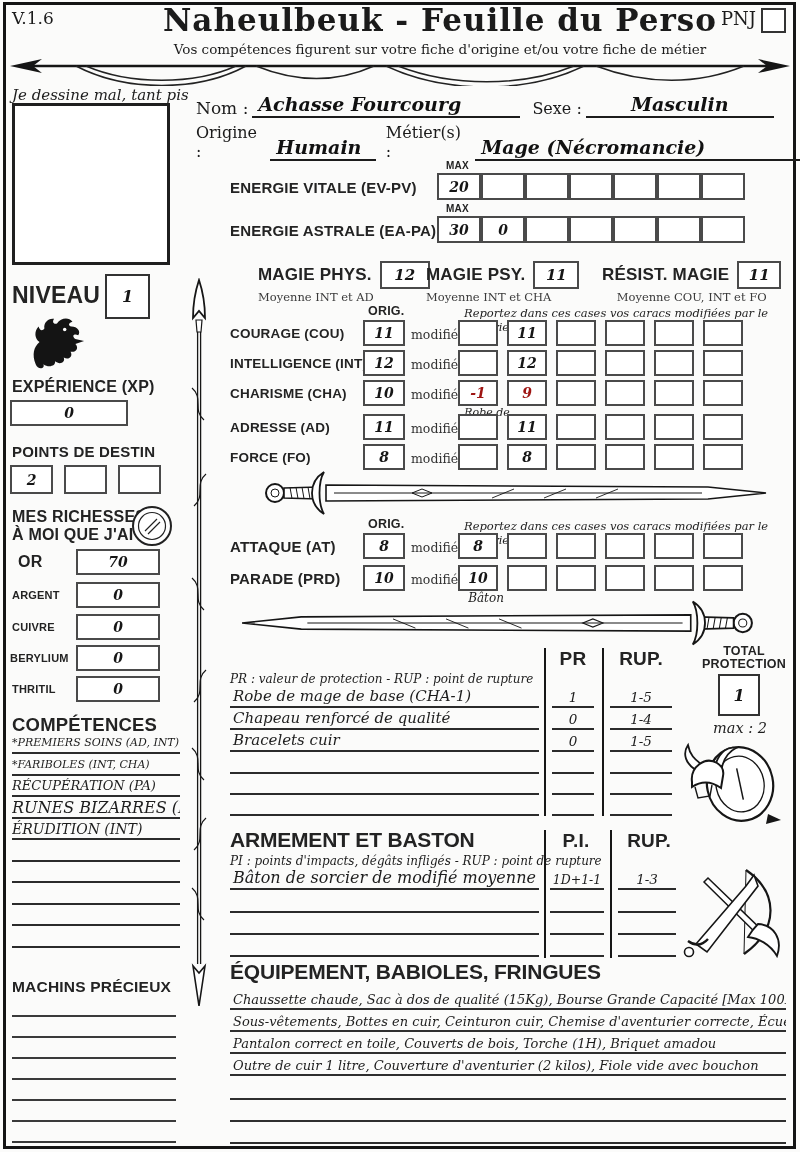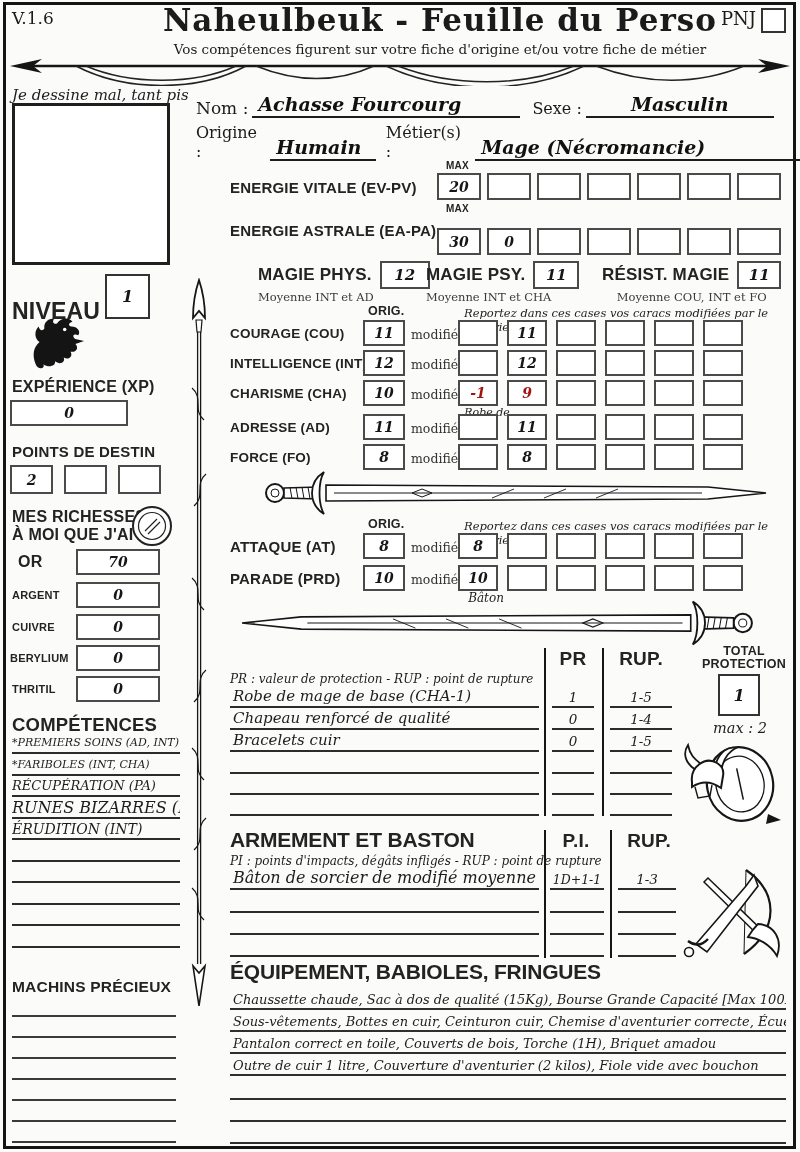--- a/index.html
+++ b/index.html
@@ -11,21 +11,21 @@
   .hv{font-family:"DejaVu Serif",serif;font-style:italic;font-size:14px;color:#161616;font-weight:600;}
   .hand{font-family:"DejaVu Serif",serif;font-style:italic;color:#1d1d1d;}
   .handb{font-family:"DejaVu Serif",serif;font-style:italic;font-weight:700;color:#111;}
   .red{color:#9e1412;}
   .gray{color:#3a3a3a;}
   .box,.obox,.cell,.ebox{border:2px solid #4a4a4a;background:#fff;display:flex;align-items:center;justify-content:center;box-sizing:border-box;}
   .obox{width:42px;height:26px;}
   .cell{width:40px;height:26px;}
   .ebox{width:44px;height:27px;}
   .cells{position:absolute;display:flex;gap:9px;}
-  .ecells{position:absolute;display:flex;gap:6px;}
+  .ecells{position:absolute;display:flex;}
   .uline{border-bottom:2px solid #1c1c1c;display:inline-block;box-sizing:border-box;padding:0 6px 1px 6px;}
   .mod{font-size:12.5px;color:#333;}
   .note{font-size:11.5px;}
   .vline{position:absolute;width:2px;background:#161616;}
   .arow{position:absolute;left:0;height:22px;width:450px;}
   .aname{position:absolute;left:0;bottom:0;width:306px;border-bottom:2px solid #2b2b2b;font-size:15px;padding:0 0 1px 3px;white-space:nowrap;overflow:hidden;}
   .amini{position:absolute;bottom:0;border-bottom:2px solid #2b2b2b;text-align:center;font-size:13.5px;padding-bottom:1px;}
   .eqrow{position:absolute;left:0;width:556px;height:22px;border-bottom:2px solid #2f2f2f;font-size:13px;padding-left:3px;box-sizing:border-box;line-height:24px;white-space:nowrap;overflow:hidden;}
   .comp-row{position:absolute;left:2px;width:168px;height:20px;border-bottom:2px solid #2b2b2b;font-size:11px;
             text-transform:uppercase;line-height:22px;white-space:nowrap;overflow:hidden;}
@@ -96,21 +96,21 @@
           <i class="hv"></i>
         </span>
       <span class="ebox">
           <i class="hv"></i>
         </span>
     </div>
   </div>
   <div class="abs" style="left:230px;top:216px;width:560px;height:30px;">
     <span class="st abs" style="left:0;top:6px;font-size:15px;">ENERGIE ASTRALE (EA-PA)</span>
     <span class="st abs" style="left:216px;top:-13px;font-size:10px;">MAX</span>
-    <div class="ecells" style="left:207px;top:12px;align-items:center;">
+    <div class="ecells" style="left:207px;top:0;align-items:center;">
       <span class="ebox">
           <i class="hv">30</i>
         </span>
       <span class="ebox">
           <i class="hv">0</i>
         </span>
       <span class="ebox">
           <i class="hv"></i>
         </span>
       <span class="ebox">
@@ -508,21 +508,21 @@
     <div class="eqrow hand" style="top:94px;">Outre de cuir 1 litre, Couverture d'aventurier (2 kilos), Fiole vide avec bouchon</div>
     <div class="eqrow hand" style="top:118px;"></div>
     <div class="eqrow hand" style="top:140px;"></div>
     <div class="eqrow hand" style="top:162px;"></div>
   </div>
 
   <div class="abs" style="left:10px;top:86px;width:182px;height:1062px;">
     <div class="hand abs" style="left:2px;top:0;font-size:15px;">Je dessine mal, tant pis</div>
     <div class="abs" style="left:2px;top:17px;width:152px;height:156px;border:3px solid #1f1f1f;background:#fff;"></div>
 
-    <div class="st abs" style="left:2px;top:196px;font-size:23px;margin-top:16px;">NIVEAU</div>
+    <div class="st abs" style="left:2px;top:196px;font-size:23px;">NIVEAU</div>
     <span class="box abs" style="left:95px;top:188px;width:45px;height:45px;border-color:#333;">
         <i class="hv" style="font-size:16px;">1</i>
       </span>
 
     <div class="abs" style="left:12px;top:226px;">
       <svg width="68" height="60" viewBox="0 0 70 62">
         <path d="M14 54 C10 44 12 36 18 31 C13 28 12 20 17 15 C18 19 21 20 23 17 C22 11 27 6 33 7 C31 10 32 13 36 12 C40 6 48 5 52 10 C48 11 47 14 51 15 C57 15 61 20 58 24 C53 22 51 25 55 28 L64 30 L55 33 C59 37 56 42 50 41 C53 46 48 50 43 47 C45 52 39 55 34 51 C35 56 27 58 22 54 C24 59 16 60 14 54 Z" fill="#141414"></path>
         <circle cx="44" cy="18" r="1.8" fill="#fff"></circle>
       </svg>
     </div>

